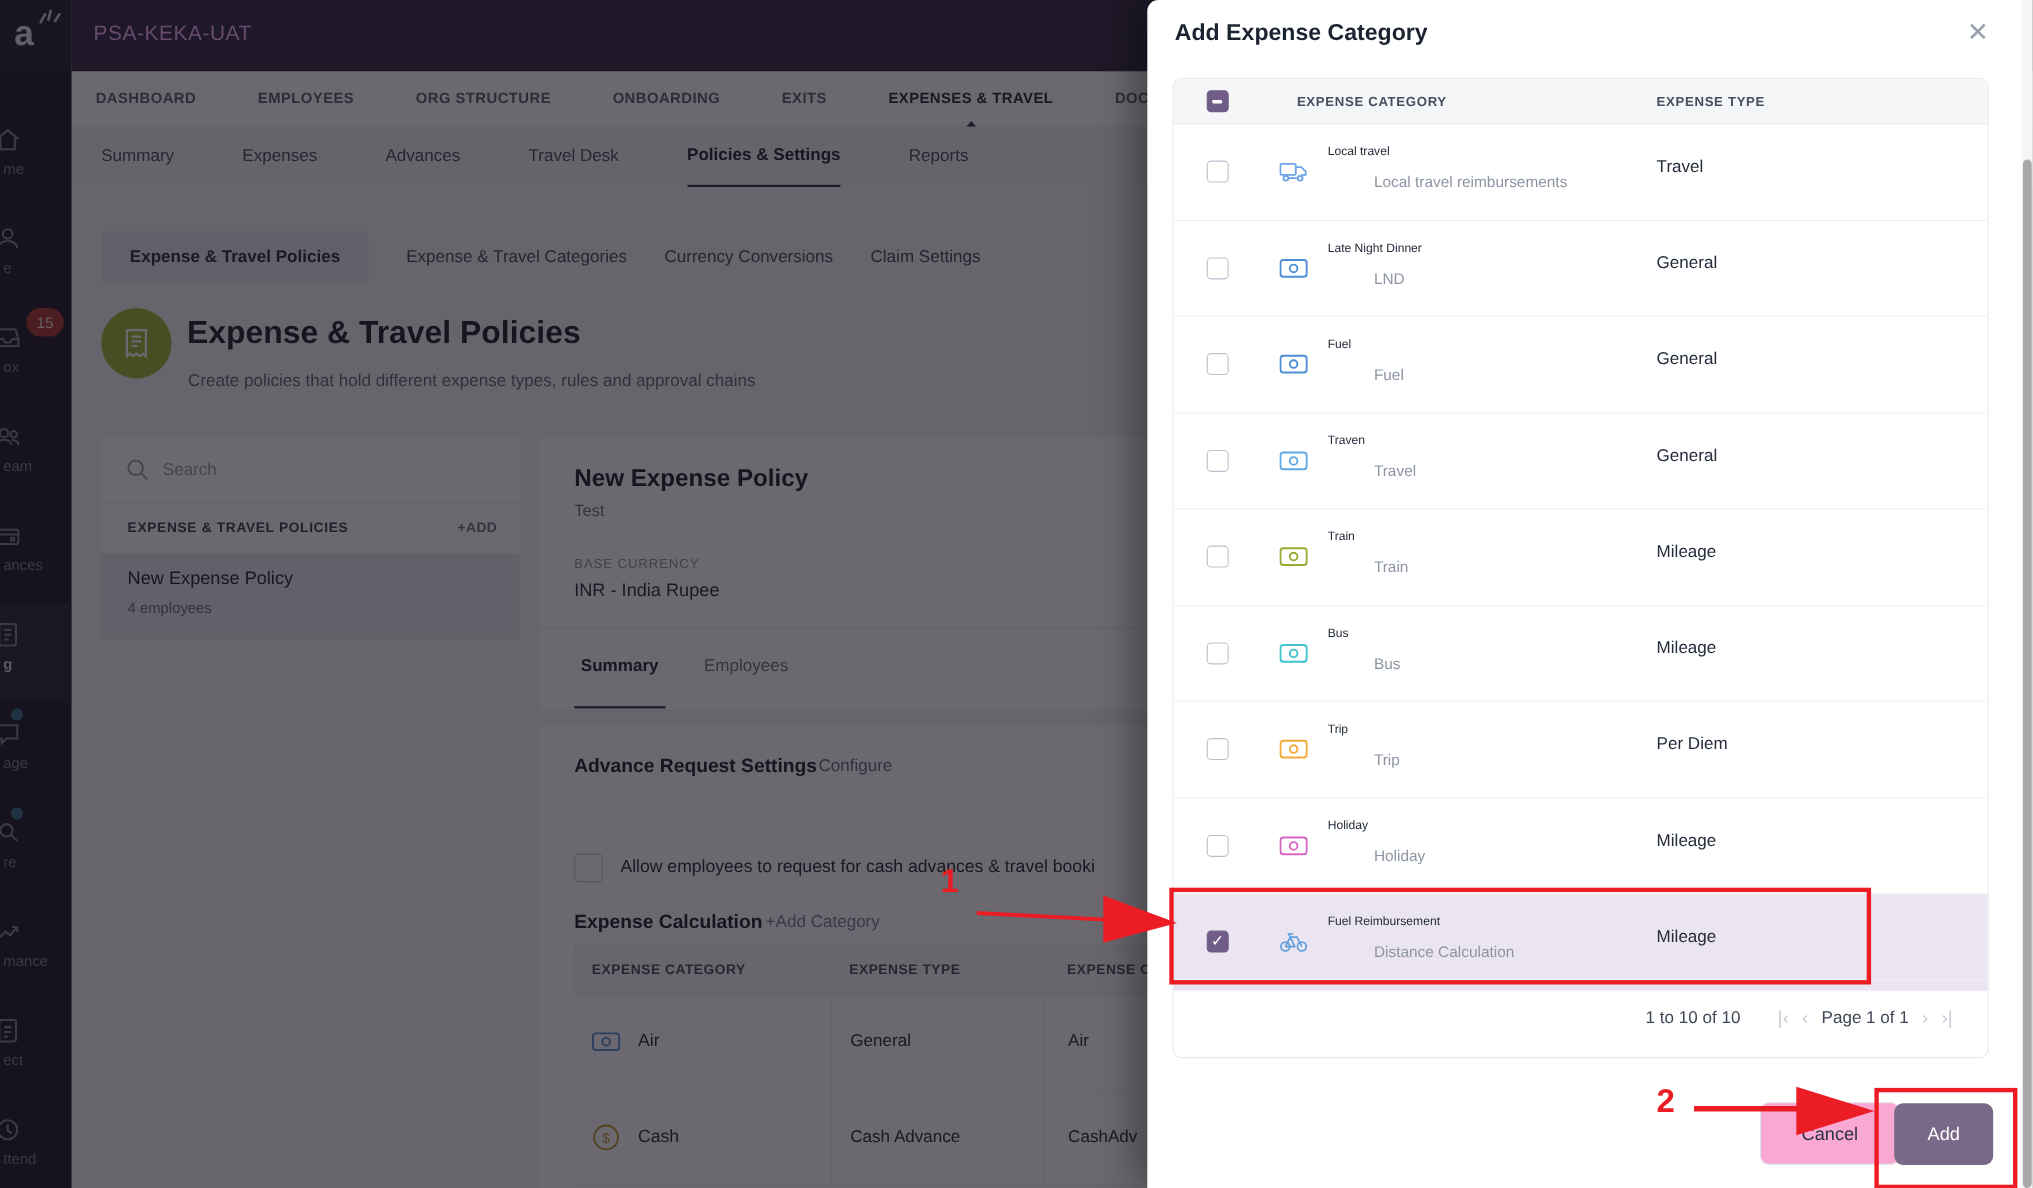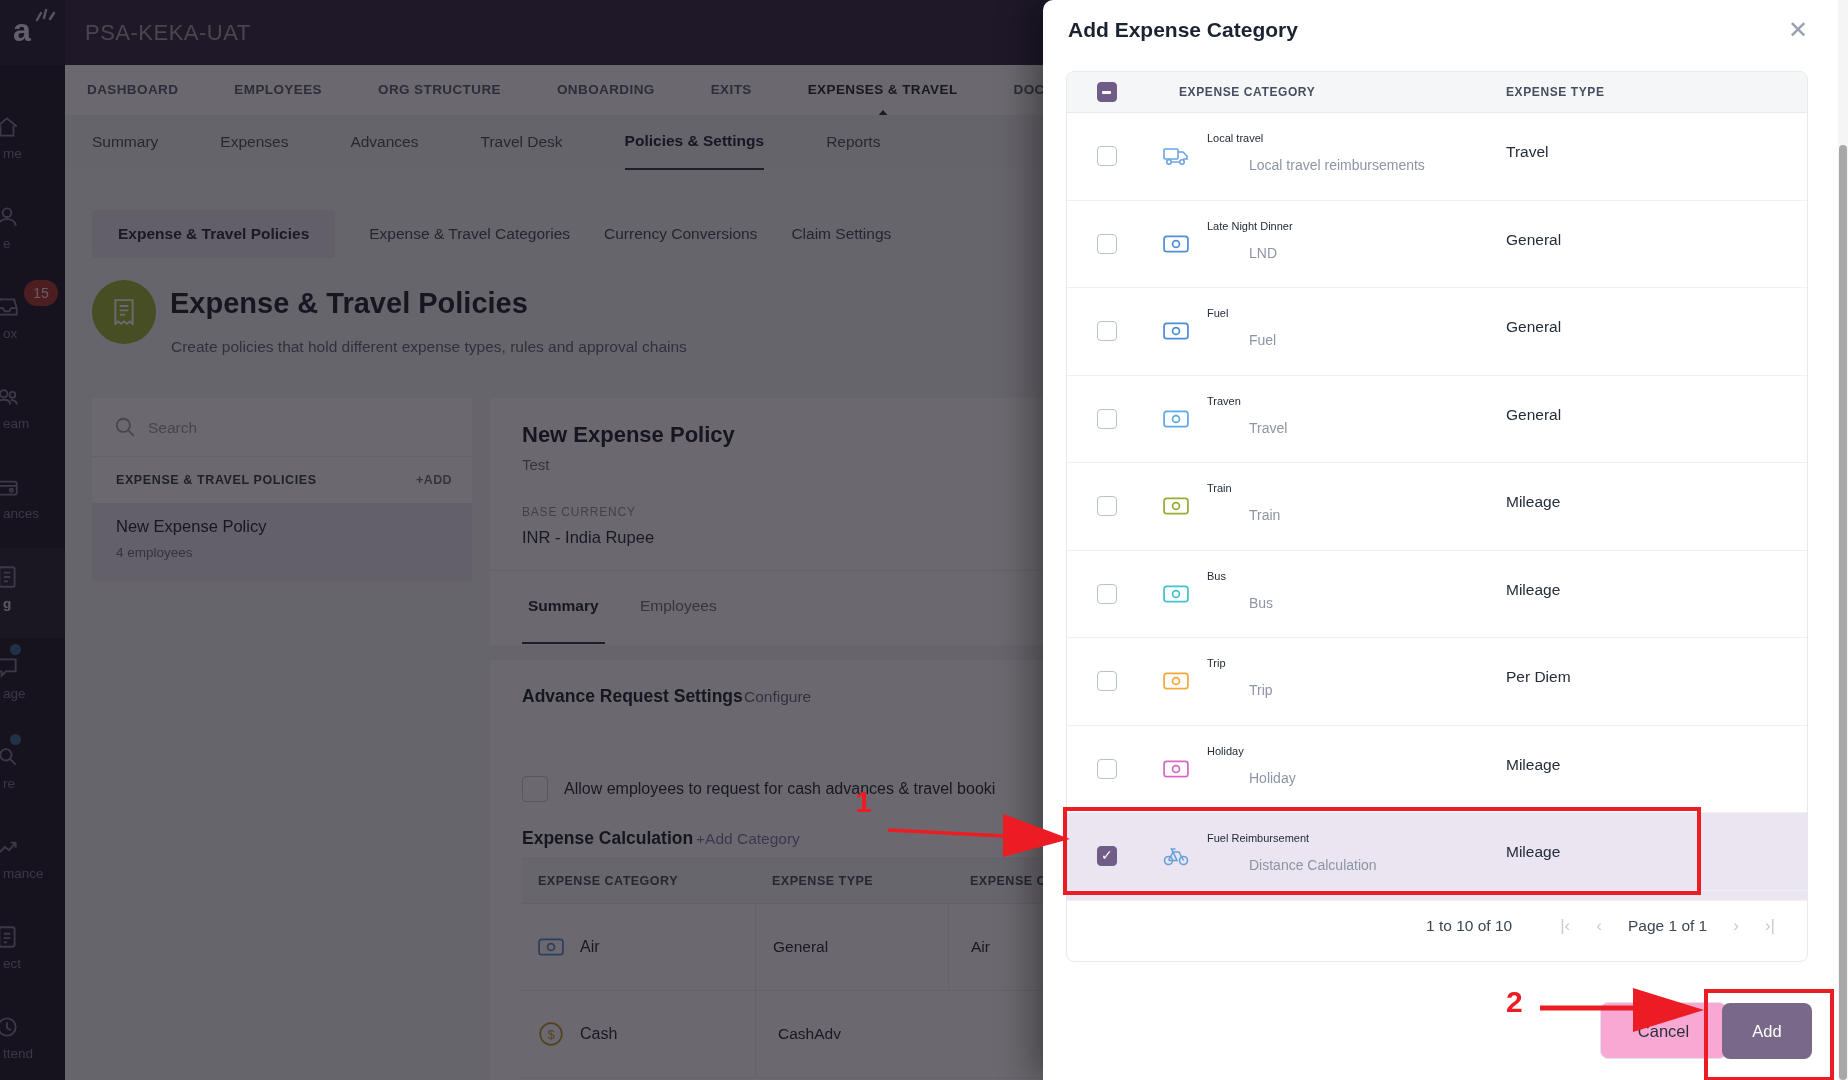--- a/index.html
+++ b/index.html
@@ -17,21 +17,21 @@
   .sicon{position:absolute;left:-6px;top:16px;width:26px;height:26px;color:#878093;}
   .sicon svg{width:26px;height:26px;}
   .slabel{position:absolute;left:3px;top:48px;font-size:13.5px;color:#837d90;white-space:nowrap;}
   .sitem.active .slabel{color:#d7d3e1;font-weight:bold;}
   .sbadge{position:absolute;left:24px;top:2px;min-width:22px;padding:0 6px;height:26px;line-height:26px;
           background:#b03a33;color:#f4dcda;border-radius:13px;font-size:14px;text-align:center;z-index:2;}
   .sdot{position:absolute;left:10px;top:6px;width:11px;height:11px;border-radius:50%;background:#3e6f93;z-index:2;}
 
   
   .topbar{position:absolute;left:65px;top:0;width:1783px;height:65px;background:#362c44;}
-  .brand{position:absolute;left:20px;top:20px;color:#a3a3a3;font-size:22px;letter-spacing:.5px;}
+  .brand{position:absolute;left:20px;top:20px;color:#f0abfc;font-size:19px;letter-spacing:.5px;}
   .searchpill{position:absolute;left:235px;top:10px;width:880px;height:45px;background:#4b4159;border-radius:23px;}
   .searchpill .sp-ic{position:absolute;left:22px;top:12px;color:#aaa2bc;}
   .searchpill input{position:absolute;left:56px;top:0;width:790px;height:45px;border:0;background:transparent;outline:none;
           color:#cfc9dc;font-size:16px;font-family:inherit;}
   .searchpill input::placeholder{color:#b0a8c0;}
 
   
   .navstrip{position:absolute;left:65px;top:65px;width:1783px;height:50px;background:#fff;display:flex;align-items:center;gap:56px;padding-left:22px;box-sizing:border-box;}
   .navitem{position:relative;font-size:13.5px;font-weight:bold;letter-spacing:.4px;color:#5a6270;white-space:nowrap;height:50px;line-height:50px;}
   .navitem.active{color:#262b36;}
@@ -110,21 +110,21 @@
   .cbx.checked,.cbx.indet{background:#6f5d87;border-color:#6f5d87;}
   .cbx.checked::after{content:"✓";position:absolute;left:3px;top:0px;color:#fff;font-size:14px;font-weight:bold;}
   .cbx.indet::after{content:"";position:absolute;left:4px;top:8px;width:9px;height:2.5px;background:#fff;border-radius:1px;}
   .mrow{position:relative;height:86.5px;border-bottom:1px solid #eef0f4;}
   .mrow.active{background:#eae5f1;}
   .mrow .cbx{position:absolute;left:30px;top:33px;}
   .mrow .rowicon{position:absolute;left:96px;top:30px;}
   .mrow .rname{position:absolute;left:140px;top:19px;font-size:11px;color:#242c3a;white-space:nowrap;}
   .mrow .rsub{position:absolute;left:140px;top:44px;font-size:14px;color:#8d95a3;white-space:nowrap;max-width:290px;overflow:hidden;margin-left:42px;}
   .mrow .rtype{position:absolute;left:439px;top:30px;font-size:15.5px;color:#242c3a;}
-  .mpag{position:absolute;left:0;bottom:0;width:742px;height:71px;border-top:1px solid #eef0f4;display:flex;align-items:center;justify-content:flex-end;gap:26px;padding-right:34px;box-sizing:border-box;}
+  .mpag{position:absolute;left:0;bottom:0;width:742px;height:71px;border-top:1px solid #eef0f4;display:flex;align-items:center;justify-content:flex-end;gap:12px;padding-right:34px;box-sizing:border-box;}
   .mpag .prange{font-size:15.5px;color:#3d4654;margin-right:22px;}
   .mpag .pico{font-size:17px;color:#c5cbd4;}
   .mpag .ppage{font-size:15.5px;color:#3d4654;}
   .btn-cancel{position:absolute;left:557px;top:1002px;width:127px;height:57px;background:#f9a8d4;border:1px solid #e1e4e9;border-radius:8px;
       font-size:16.5px;color:#2a3240;text-align:center;line-height:57px;box-sizing:border-box;}
   .btn-add{position:absolute;left:679px;top:1003px;width:90px;height:56px;background:#7a6889;border-radius:8px;
       font-size:16.5px;color:#fff;text-align:center;line-height:56px;}
   .redbox1{position:absolute;left:1063px;top:807px;width:630px;height:80px;border:4px solid #ec1c24;z-index:70;}
   .redbox2{position:absolute;left:1704px;top:989px;width:122px;height:84px;border:4px solid #ec1c24;z-index:70;}
   .alabel{position:absolute;color:#ec1c24;font-size:30px;font-weight:bold;z-index:70;}
@@ -497,20 +497,21 @@
             <span class="btc1 cell-cat">
               <span class="rowicon">
 
                 <svg viewBox="0 0 24 24" fill="none" stroke="currentColor" stroke-width="1.6" style="color: rgb(192, 154, 46);">
                   <circle cx="12" cy="12" r="10"></circle>
                   <text x="12" y="16.5" text-anchor="middle" font-size="12" stroke="none" fill="currentColor">$</text>
                 </svg>
               </span>
               <span class="rname2">Cash</span>
             </span>
+            <span class="btc2 rtype2">Cash Advance</span>
             <span class="btc3 rtype2">CashAdv</span>
           </div>
         </div>
     </div>
   </div>
 
   <div class="overlay"></div>
 
   <div class="modal">
     <span class="mtitle">Add Expense Category</span>

